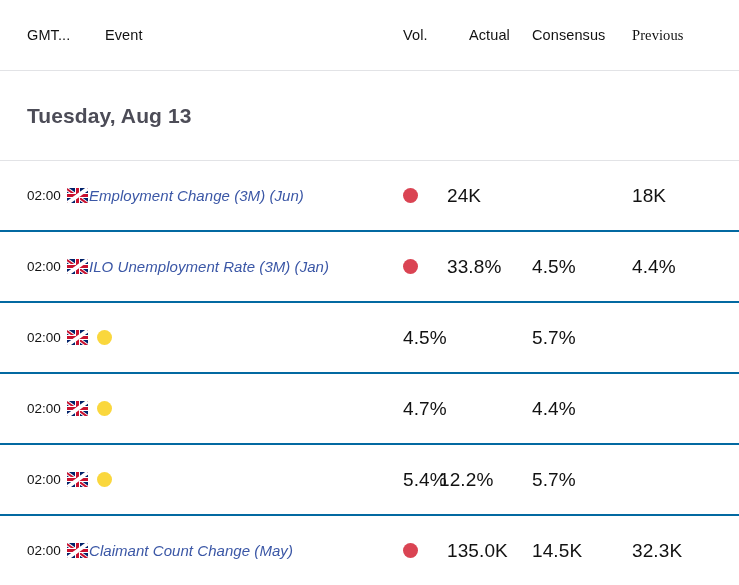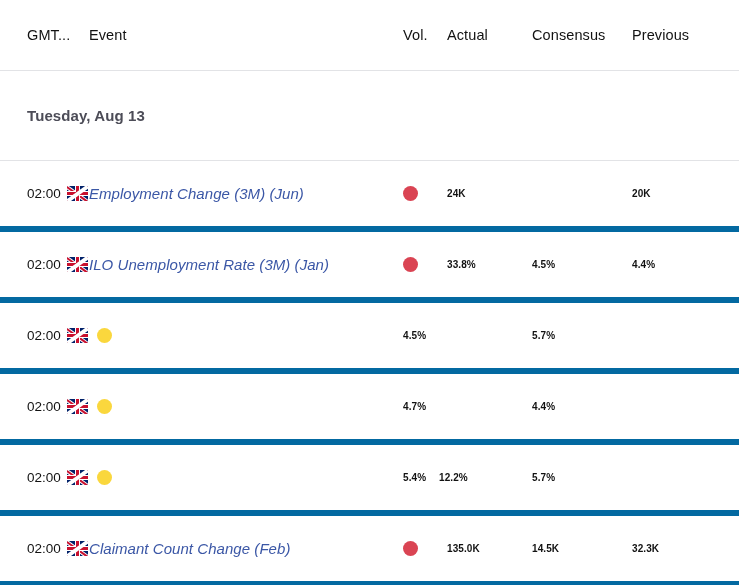--- a/index.html
+++ b/index.html
@@ -39,46 +39,46 @@
     background: #ffffff;
   }
   .table-header .hcell {
     font-size: 14.5px;
     color: #121212;
     font-weight: 400;
     letter-spacing: .1px;
     white-space: nowrap;
   }
   .h-time    { padding-left: 27px; }
-  .h-event   { padding-left: 0px; }
+  .h-event   { padding-left: 0px; margin-left: 16px; }
   .h-vol     { padding-left: 8px; }
-  .h-actual  { padding-left: 8px; }
+  .h-actual  { padding-left: 8px; margin-left: 22px; }
   .h-cons    { padding-left: 0px; }
-  .h-prev    { padding-left: 0px; }
+  .h-prev    { padding-left: 0px; font-family: Liberation Serif, serif; }
 
   
   .date-band {
     height: 90px;
     display: flex;
     align-items: center;
     padding-left: 27px;
     border-bottom: 1px solid #e2e3e6;
     background: #ffffff;
   }
   .date-band .date-text {
-    font-size: 15px;
+    font-size: 21px;
     font-weight: 700;
     color: #4c4c57;
     letter-spacing: .1px;
   }
 
   
   .event-row {
     height: 71px;
-    border-bottom: 6px solid #0369a1;
+    border-bottom: 2px solid #0369a1;
     background: #ffffff;
   }
 
   .cell-time {
     display: flex;
     align-items: center;
     gap: 6px;
     padding-left: 27px;
     font-size: 13.5px;
     color: #121212;
@@ -169,25 +169,24 @@
   .dot {
     width: 15px;
     height: 15px;
     border-radius: 50%;
     display: inline-block;
   }
   .dot.high   { background: #da4453; }
   .dot.medium { background: #fad73d; }
 
   .cell-num {
-    font-size: 10px;
+    font-size: 19px;
     color: #121212;
     white-space: nowrap;
     letter-spacing: .1px;
-    font-weight: bold;
   }
   .cell-actual { padding-left: 8px; }
   .cell-cons   { padding-left: 0px; }
   .cell-prev   { padding-left: 0px; }
 </style>
 </head>
 <body>
 
 <div class="calendar">
 
@@ -218,21 +217,21 @@
           </span>
         </div>
         <div class="cell-event">
           <a href="#">Employment Change (3M) (Jun)</a>
         </div>
         <div class="cell-vol">
           <span class="dot high"></span>
         </div>
         <div class="cell-num cell-actual">24K</div>
         <div class="cell-num cell-cons"></div>
-        <div class="cell-num cell-prev">20K</div>
+        <div class="cell-num cell-prev">18K</div>
       </div>
       <div class="event-row row-grid">
         <div class="cell-time">
           <span>02:00</span>
           <span class="flag">
             <span class="d1"></span>
             <span class="d2"></span>
             <span class="cv"></span>
             <span class="ch"></span>
             <span class="rv"></span>
@@ -312,21 +311,21 @@
           <span class="flag">
             <span class="d1"></span>
             <span class="d2"></span>
             <span class="cv"></span>
             <span class="ch"></span>
             <span class="rv"></span>
             <span class="rh"></span>
           </span>
         </div>
         <div class="cell-event">
-          <a href="#">Claimant Count Change (Feb)</a>
+          <a href="#">Claimant Count Change (May)</a>
         </div>
         <div class="cell-vol">
           <span class="dot high"></span>
         </div>
         <div class="cell-num cell-actual">135.0K</div>
         <div class="cell-num cell-cons">14.5K</div>
         <div class="cell-num cell-prev">32.3K</div>
       </div>
     </div>
 

